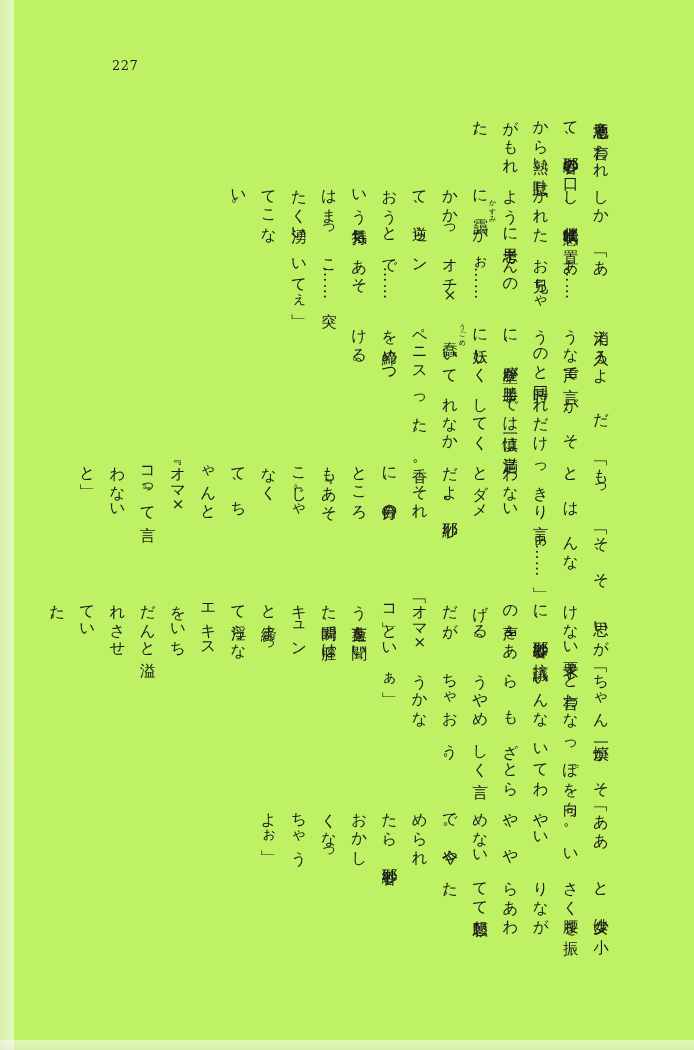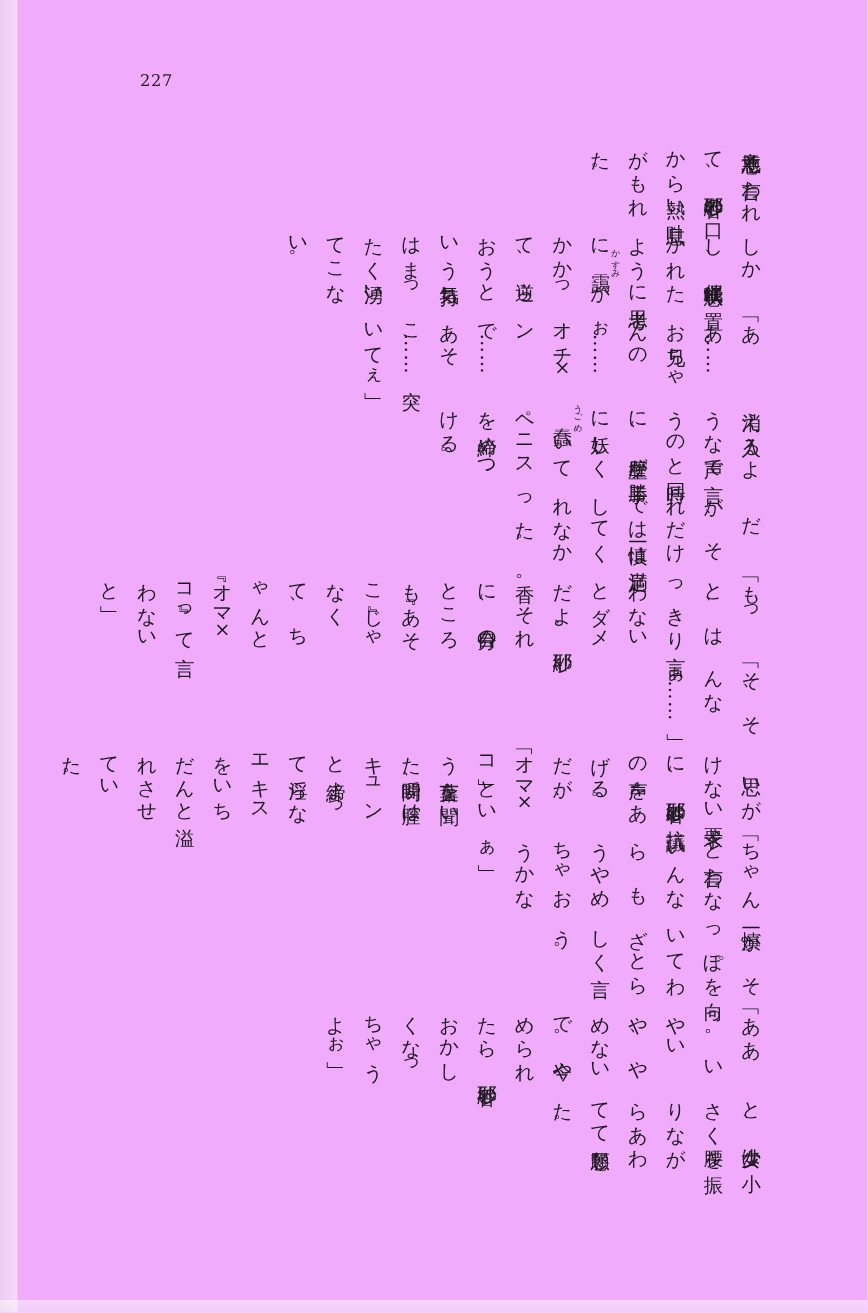--- a/index.html
+++ b/index.html
@@ -10,21 +10,21 @@
     width: 694px;
     height: 1050px;
     background: #ffffff;
     font-family: "DejaVu Serif", "Liberation Serif", serif;
     overflow: hidden;
     position: relative;
   }
   #page {
     position: absolute;
     inset: 0;
-    background: #f0abfc;
+    background: #bef264;
   }
   
   #page-number {
     position: absolute;
     top: 58px;
     left: 112px;
     font-size: 13px;
     color: #222;
     font-family: "DejaVu Serif", "Liberation Serif", serif;
     letter-spacing: 0.5px;

